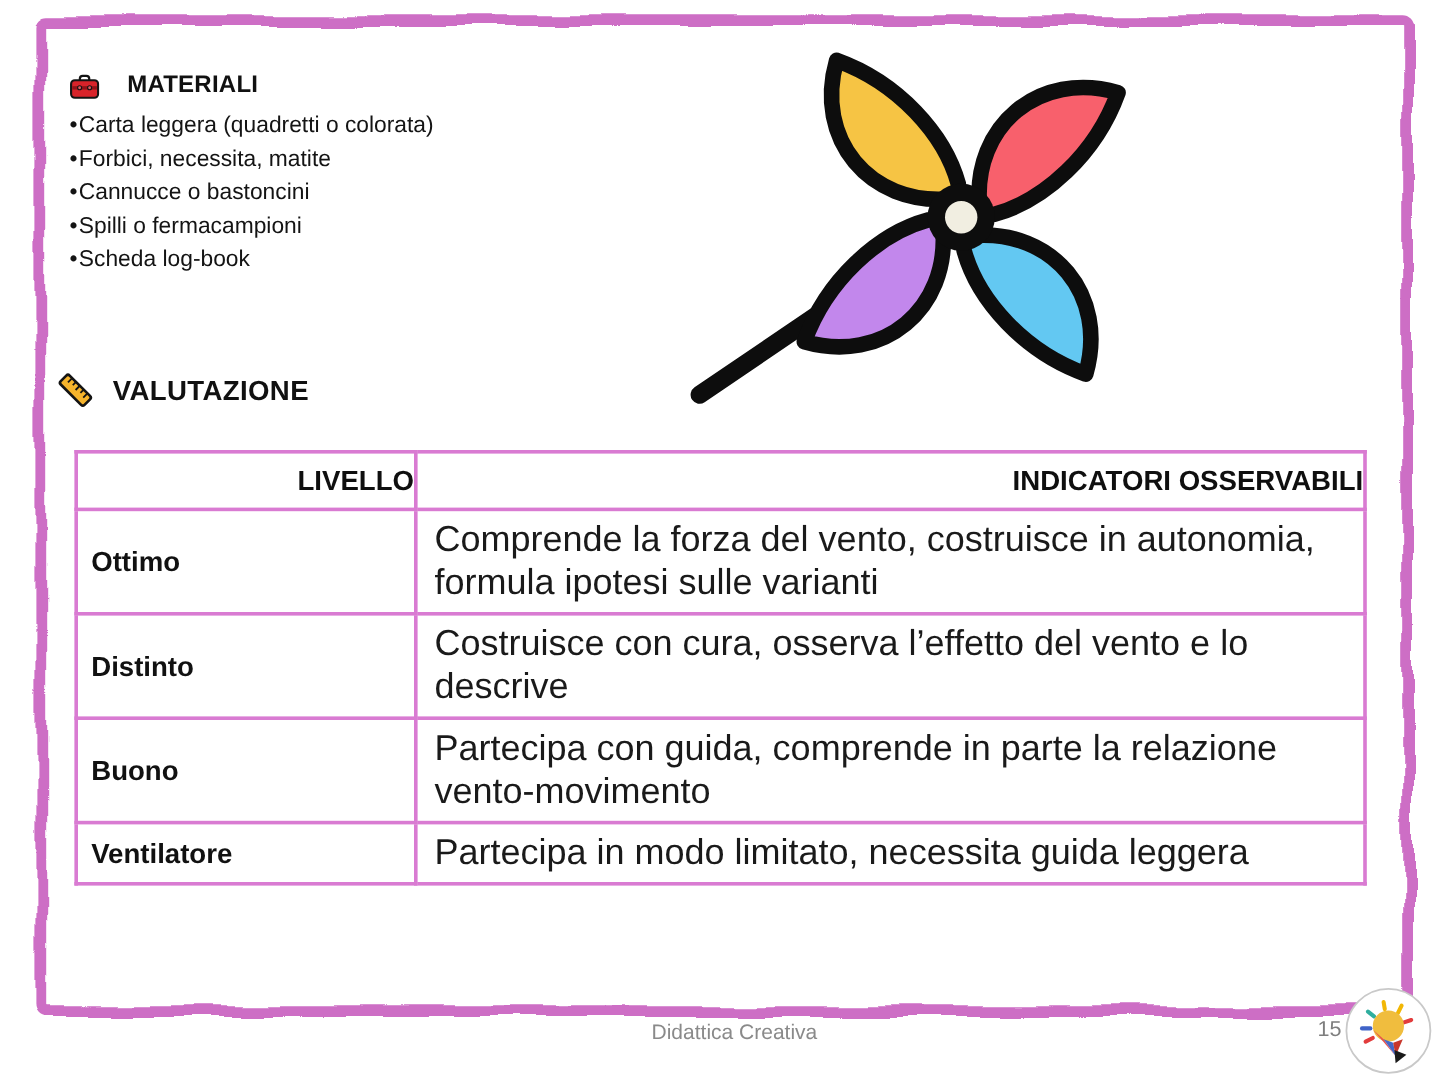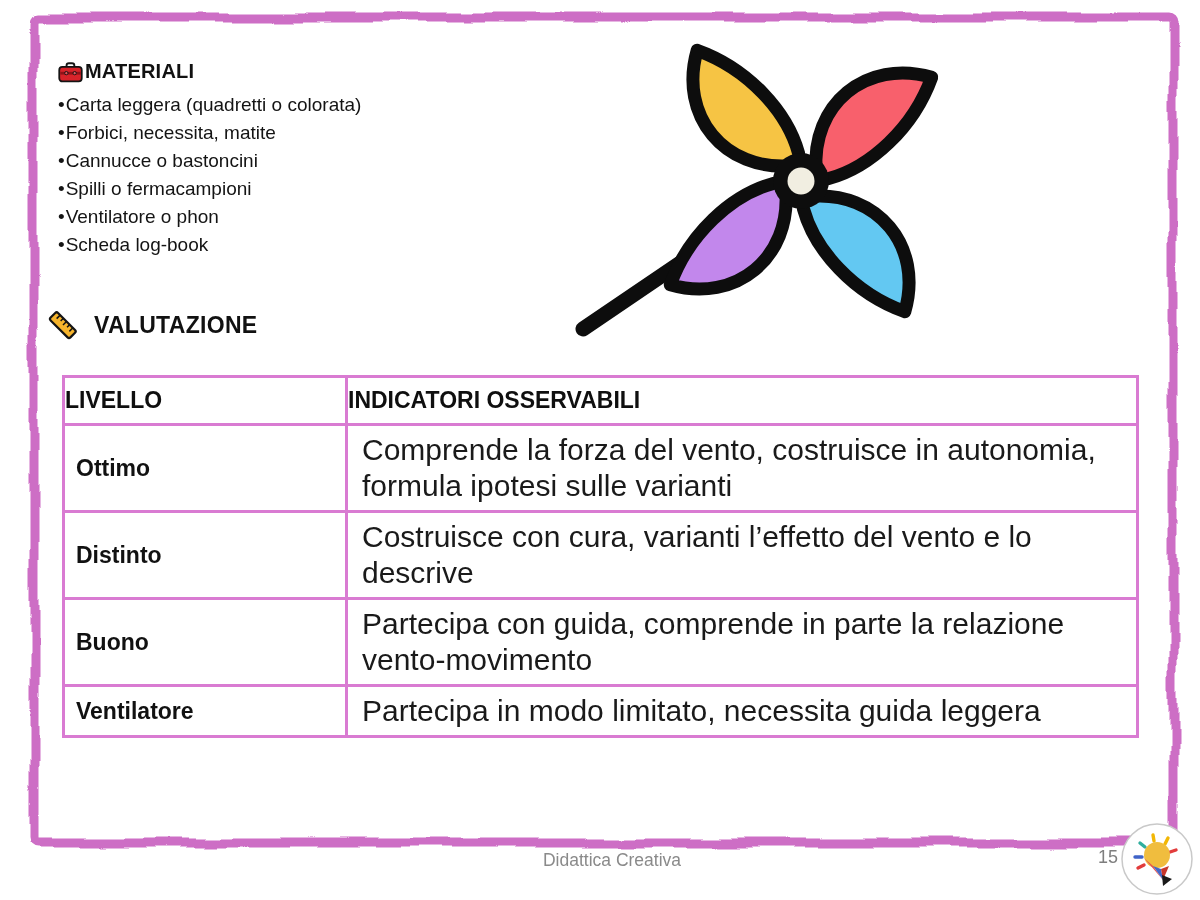--- a/index.html
+++ b/index.html
@@ -6,35 +6,35 @@
   html,body { width:1200px; height:900px; background:#ffffff; }
   body { font-family:"Liberation Sans","DejaVu Sans",sans-serif; color:#161616; position:relative; overflow:hidden; }
 
   .slide { position:absolute; inset:0; width:1200px; height:900px; background:#fff; }
 
   
   .border-svg { position:absolute; left:0; top:0; z-index:1; pointer-events:none; }
 
   
   .materials { position:absolute; left:58px; top:60px; z-index:2; }
-  .materials-title { display:flex; align-items:center; gap:2px; font-weight:700; font-size:20px; letter-spacing:.2px; color:#111; }
+  .materials-title { display:flex; align-items:center; gap:23px; font-weight:700; font-size:20px; letter-spacing:.2px; color:#111; }
   .materials-list { list-style:none; margin-top:8px; font-size:19px; line-height:28px; color:#141414; }
   .materials-list li::before { content:"\2022"; margin-right:1px; }
 
   
   .valutazione { position:absolute; left:42px; top:304px; display:flex; align-items:center; gap:10px; z-index:2; }
   .valutazione .vtitle { font-weight:700; font-size:23px; letter-spacing:.3px; color:#111; }
 
   
   .pinwheel-wrap { position:absolute; left:563px; top:26px; width:422px; height:322px; z-index:2; }
 
   
   .rubric { position:absolute; left:62px; top:375px; z-index:2; border-collapse:collapse; table-layout:fixed; width:1077px; background:#fff; }
   .rubric th, .rubric td { border:3px solid #d97bd2; background:#fff; }
-  .rubric th { height:48px; font-size:23px; font-weight:700; text-align:left; color:#0f0f0f; }
+  .rubric th { height:48px; font-size:23px; font-weight:700; text-align:right; color:#0f0f0f; }
   .rubric td.level { font-size:23px; font-weight:700; padding-left:11px; color:#111; vertical-align:middle; }
   .rubric td.indicator { font-size:30px; line-height:36px; padding:6px 14px; color:#1a1a1a; vertical-align:middle; }
   .rubric tr.r1 td{height:85px;} .rubric tr.r2 td{height:84px;} .rubric tr.r3 td{height:85px;}
   .rubric tr.r4 td{height:84px;} .rubric tr.r5 td{height:48px;}
 
   
   .footer-brand { position:absolute; left:0; right:0; top:850px; text-align:center; font-size:17.5px; color:#8a8a8a; z-index:2;padding-left:24px; }
   .page-number { position:absolute; left:1078px; top:847px; width:40px; text-align:right; font-size:18px; color:#7e7e7e; z-index:2; }
 
   
@@ -64,21 +64,20 @@
         <circle cx="8" cy="11.6" r="1.6" fill="#e4575c" stroke="#141414" stroke-width="0.9"></circle>
         <circle cx="16" cy="11.6" r="1.6" fill="#e4575c" stroke="#141414" stroke-width="0.9"></circle>
       </svg>
       <span>MATERIALI</span>
     </div>
     <ul class="materials-list">
       <li>Carta leggera (quadretti o colorata)</li>
       <li>Forbici, necessita, matite</li>
       <li>Cannucce o bastoncini</li>
       <li>Spilli o fermacampioni</li>
-      <li>Ventilatore o phon</li>
       <li>Scheda log-book</li>
     </ul>
   </div>
 
   <div class="valutazione">
     <svg width="42" height="42" viewBox="0 0 42 42">
       <g transform="rotate(45 21 21)">
         <rect x="7" y="16" width="28" height="10.5" rx="2" fill="#f6b42c" stroke="#141414" stroke-width="2.2"></rect>
         <path d="M12 16 v5 M16.5 16 v3.8 M21 16 v5 M25.5 16 v3.8 M30 16 v5" stroke="#141414" stroke-width="1.5" fill="none"></path>
       </g>
@@ -109,21 +108,21 @@
         <tr>
       <th>LIVELLO</th>
       <th>INDICATORI OSSERVABILI</th>
     </tr>
     <tr class="r1">
       <td class="level">Ottimo</td>
       <td class="indicator">Comprende la forza del vento, costruisce in autonomia, formula ipotesi sulle varianti</td>
     </tr>
     <tr class="r2">
       <td class="level">Distinto</td>
-      <td class="indicator">Costruisce con cura, varianti l’effetto del vento e lo descrive</td>
+      <td class="indicator">Costruisce con cura, osserva l’effetto del vento e lo descrive</td>
     </tr>
     <tr class="r3">
       <td class="level">Buono</td>
       <td class="indicator">Partecipa con guida, comprende in parte la relazione vento-movimento</td>
     </tr>
     <tr class="r5">
       <td class="level">Ventilatore</td>
       <td class="indicator">Partecipa in modo limitato, necessita guida leggera</td>
     </tr>
   </tbody>

